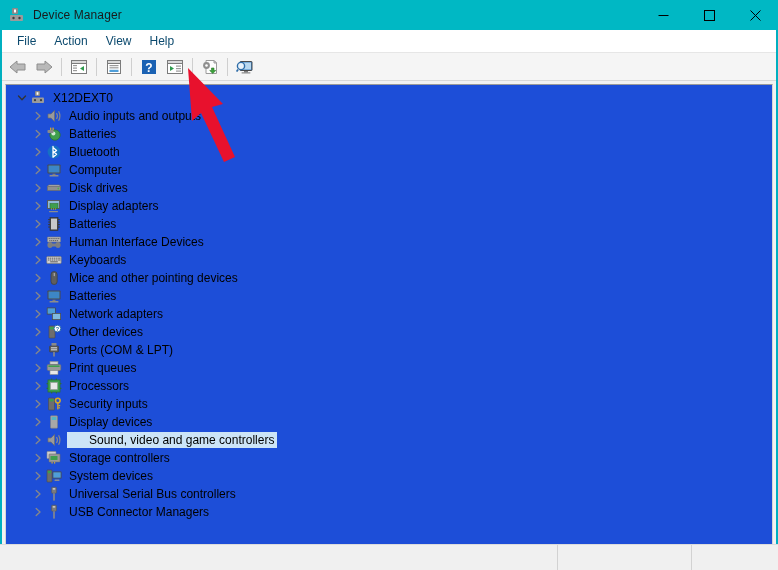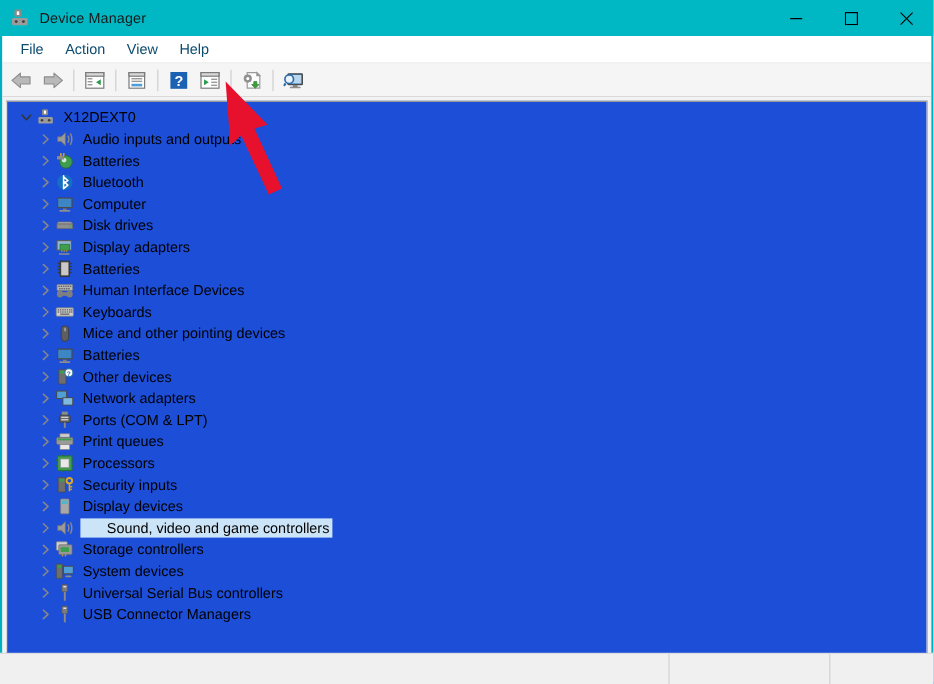--- a/index.html
+++ b/index.html
@@ -561,44 +561,44 @@
       </div>
 
       <div class="row child">
         <span class="twisty">
           <svg width="10" height="10" viewBox="0 0 10 10">
               <path d="M3.2 1.5 L7 5 L3.2 8.5" fill="none" stroke="#888" stroke-width="1.3" stroke-linecap="round" stroke-linejoin="round"></path>
             </svg>
         </span>
         <span class="ico">
           <svg width="16" height="16" viewBox="0 0 16 16">
+            <rect x="0.8" y="1.5" width="9" height="7" rx="0.6" fill="#4a4a4a"></rect>
+            <rect x="1.6" y="2.3" width="7.4" height="5.4" fill="#4f9ed8"></rect>
+            <rect x="6" y="7" width="9" height="7" rx="0.6" fill="#4a4a4a"></rect>
+            <rect x="6.8" y="7.8" width="7.4" height="5.4" fill="#7fb9e0"></rect>
+          </svg>
+        </span>
+        <span class="label">Network adapters</span>
+      </div>
+
+      <div class="row child">
+        <span class="twisty">
+          <svg width="10" height="10" viewBox="0 0 10 10">
+              <path d="M3.2 1.5 L7 5 L3.2 8.5" fill="none" stroke="#888" stroke-width="1.3" stroke-linecap="round" stroke-linejoin="round"></path>
+            </svg>
+        </span>
+        <span class="ico">
+          <svg width="16" height="16" viewBox="0 0 16 16">
             <rect x="3" y="2" width="6" height="12" rx="0.6" fill="#6e6e6e" stroke="#4a4a4a" stroke-width="0.6"></rect>
             <rect x="4" y="3" width="4" height="2.4" fill="#3f9e4d"></rect>
             <circle cx="11.4" cy="4.6" r="3.4" fill="#ffffff" stroke="#2f6da8" stroke-width="1"></circle>
             <text x="11.4" y="7" font-family="Liberation Sans, sans-serif" font-size="5.5" font-weight="bold" fill="#2f6da8" text-anchor="middle">?</text>
           </svg>
         </span>
         <span class="label">Other devices</span>
-      </div>
-
-      <div class="row child">
-        <span class="twisty">
-          <svg width="10" height="10" viewBox="0 0 10 10">
-              <path d="M3.2 1.5 L7 5 L3.2 8.5" fill="none" stroke="#888" stroke-width="1.3" stroke-linecap="round" stroke-linejoin="round"></path>
-            </svg>
-        </span>
-        <span class="ico">
-          <svg width="16" height="16" viewBox="0 0 16 16">
-            <rect x="0.8" y="1.5" width="9" height="7" rx="0.6" fill="#4a4a4a"></rect>
-            <rect x="1.6" y="2.3" width="7.4" height="5.4" fill="#4f9ed8"></rect>
-            <rect x="6" y="7" width="9" height="7" rx="0.6" fill="#4a4a4a"></rect>
-            <rect x="6.8" y="7.8" width="7.4" height="5.4" fill="#7fb9e0"></rect>
-          </svg>
-        </span>
-        <span class="label">Network adapters</span>
       </div>
 
       <div class="row child">
         <span class="twisty">
           <svg width="10" height="10" viewBox="0 0 10 10">
               <path d="M3.2 1.5 L7 5 L3.2 8.5" fill="none" stroke="#888" stroke-width="1.3" stroke-linecap="round" stroke-linejoin="round"></path>
             </svg>
         </span>
         <span class="ico">
           <svg width="16" height="16" viewBox="0 0 16 16">

